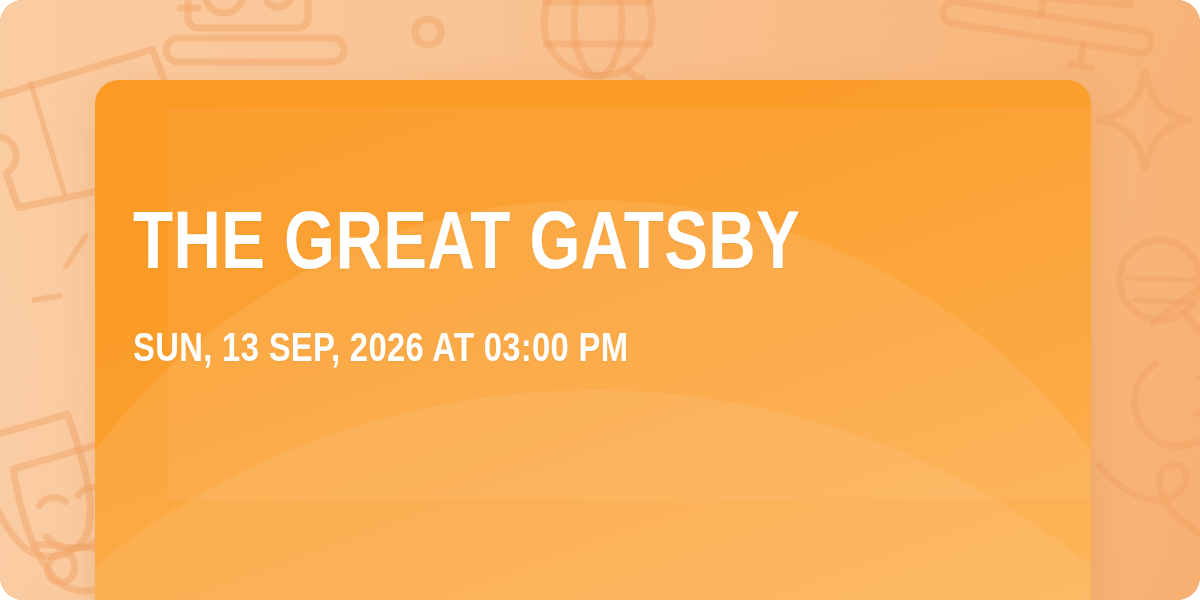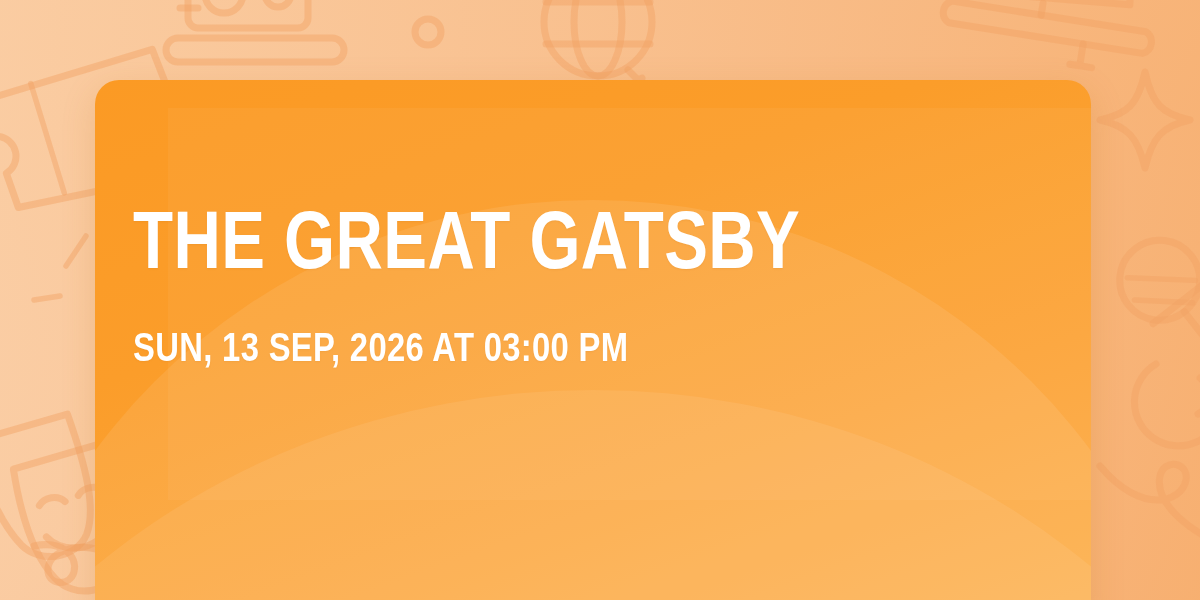--- a/index.html
+++ b/index.html
@@ -10,20 +10,21 @@
   body {
     font-family: "Liberation Sans", sans-serif;
   }
 
   #stage {
     position: relative;
     width: 1200px;
     height: 600px;
     overflow: hidden;
     background: #f7bb85;
+    border-radius: 23px;
   }
 
   
   .bg-base {
     position: absolute;
     inset: 0;
     background:
       radial-gradient(125% 105% at 18% 96%, #fbd6b3 0%, #f9c79a 38%, #f7b477 72%, #f5a862 100%);
   }
   .bg-tint {

